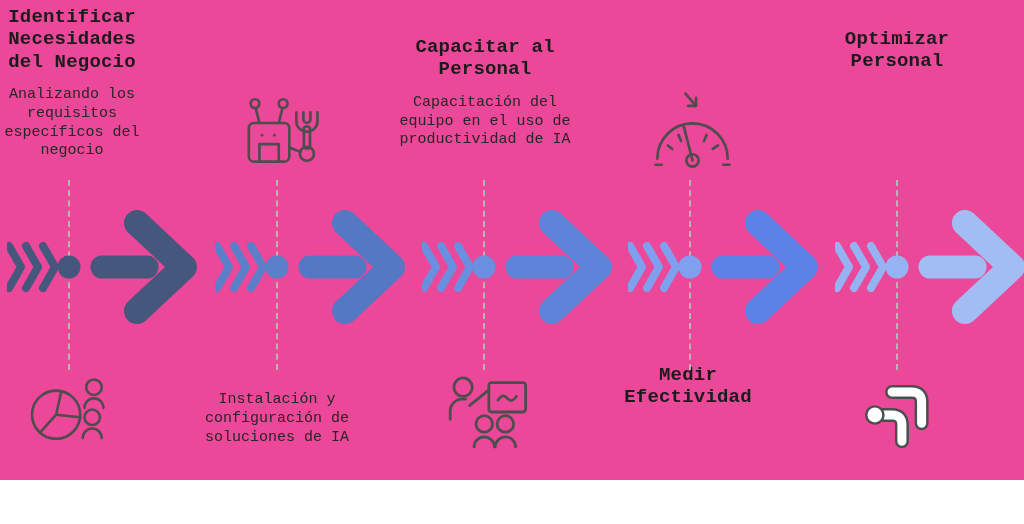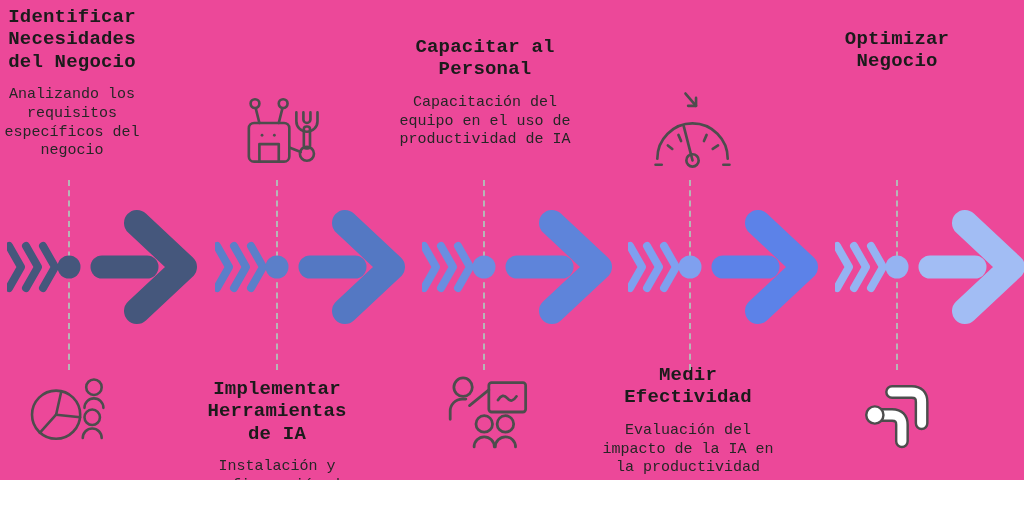--- a/index.html
+++ b/index.html
@@ -84,23 +84,20 @@
       <line x1="35" y1="52" x2="63" y2="55"></line>
       <line x1="35" y1="52" x2="16" y2="73"></line>
       <circle cx="79" cy="20" r="9"></circle>
       <path d="M68,44 a11,11 0 0 1 22,0"></path>
       <circle cx="77" cy="55" r="9"></circle>
       <path d="M66,79 a11,11 0 0 1 22,0"></path>
     </svg>
   </div>
 
   <div class="text-block" style="left:277px;top:378px">
-    <div class="step-title">Implementar
-Herramientas
-de IA</div>
     <div class="step-desc">Instalación y
 configuración de
 soluciones de IA</div>
   </div>
   <div class="dashed-line" style="left: 277px; color: rgb(182, 182, 182);"></div>
   <div class="arrow-unit" style="left:215px">
     <svg viewBox="0 0 200 130">
       <g stroke="currentColor" fill="none" stroke-linecap="round" stroke-linejoin="round" style="color: rgb(91, 127, 201);">
         <polyline points="2,44 14,65 2,86" stroke-width="8"></polyline>
         <polyline points="19,44 31,65 19,86" stroke-width="8"></polyline>
@@ -163,23 +160,20 @@
       <circle cx="47" cy="63" r="9"></circle>
       <circle cx="70" cy="63" r="9"></circle>
       <path d="M36,88 a11,11 0 0 1 22,0"></path>
       <path d="M59,88 a11,11 0 0 1 22,0"></path>
     </svg>
   </div>
 
   <div class="text-block" style="left:688px;top:364px">
     <div class="step-title">Medir
 Efectividad</div>
-    <div class="step-desc">Evaluación del
-impacto de la IA en
-la productividad</div>
   </div>
   <div class="dashed-line" style="left: 690px; color: rgb(182, 182, 182);"></div>
   <div class="arrow-unit" style="left:628px">
     <svg viewBox="0 0 200 130">
       <g stroke="currentColor" fill="none" stroke-linecap="round" stroke-linejoin="round" style="color: rgb(127, 160, 239);">
         <polyline points="2,44 14,65 2,86" stroke-width="8"></polyline>
         <polyline points="19,44 31,65 19,86" stroke-width="8"></polyline>
         <polyline points="36,44 48,65 36,86" stroke-width="8"></polyline>
         <circle cx="62" cy="65" r="11.5" fill="currentColor" stroke="none"></circle>
       </g>
@@ -200,21 +194,21 @@
       <line x1="41" y1="58" x2="38" y2="51"></line>
       <line x1="67" y1="58" x2="70" y2="51"></line>
       <line x1="77" y1="67" x2="83" y2="63"></line>
       <line x1="54" y1="80" x2="44" y2="41"></line>
       <circle cx="54" cy="80" r="7"></circle>
     </svg>
   </div>
 
   <div class="text-block" style="left:897px;top:28px">
     <div class="step-title">Optimizar
-Negocio</div>
+Personal</div>
   </div>
   <div class="dashed-line" style="left: 897px; color: rgb(182, 182, 182);"></div>
   <div class="arrow-unit" style="left:835px">
     <svg viewBox="0 0 200 130">
       <g stroke="currentColor" fill="none" stroke-linecap="round" stroke-linejoin="round" style="color: rgb(149, 179, 242);">
         <polyline points="2,44 14,65 2,86" stroke-width="8"></polyline>
         <polyline points="19,44 31,65 19,86" stroke-width="8"></polyline>
         <polyline points="36,44 48,65 36,86" stroke-width="8"></polyline>
         <circle cx="62" cy="65" r="11.5" fill="currentColor" stroke="none"></circle>
       </g>

